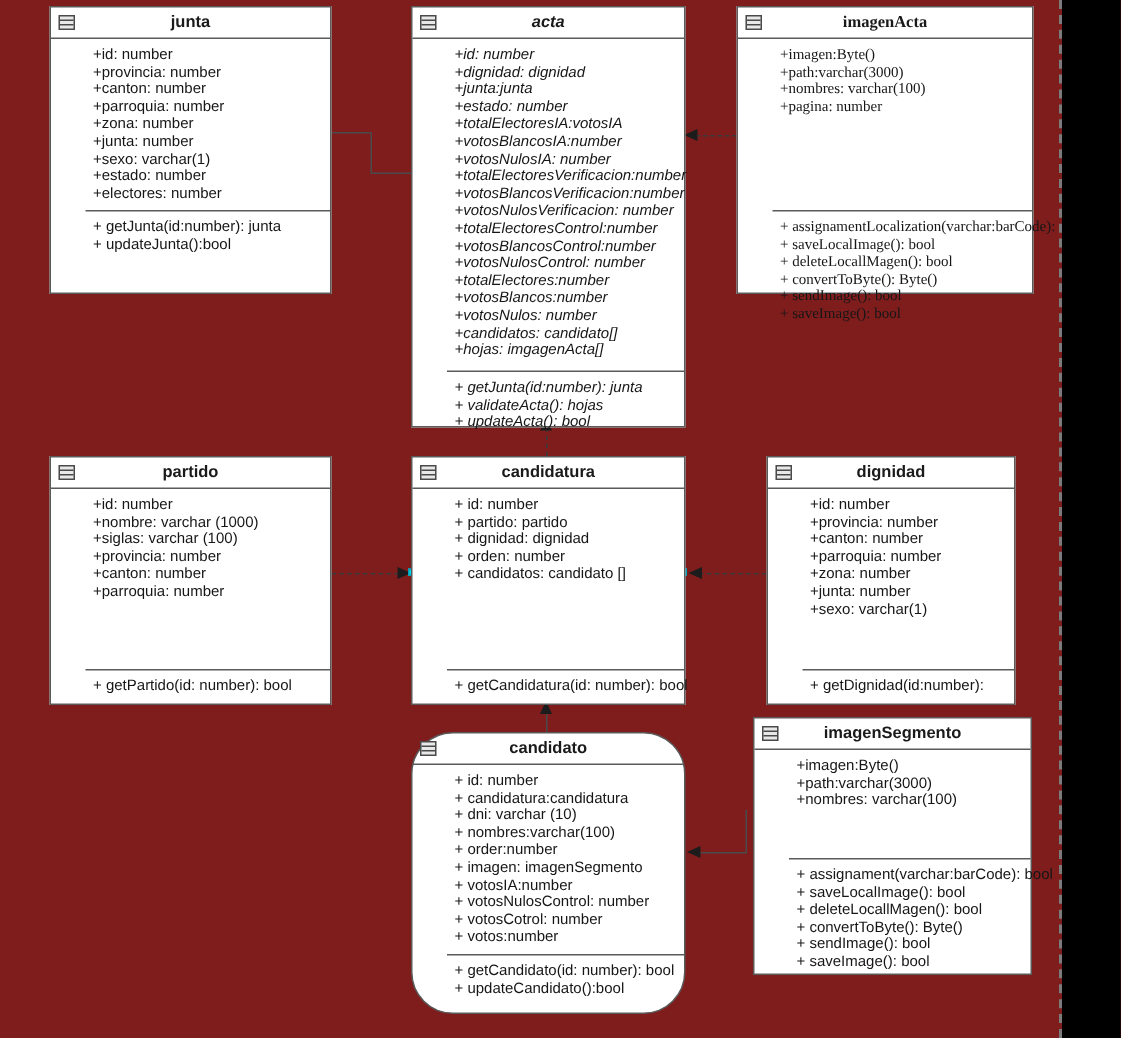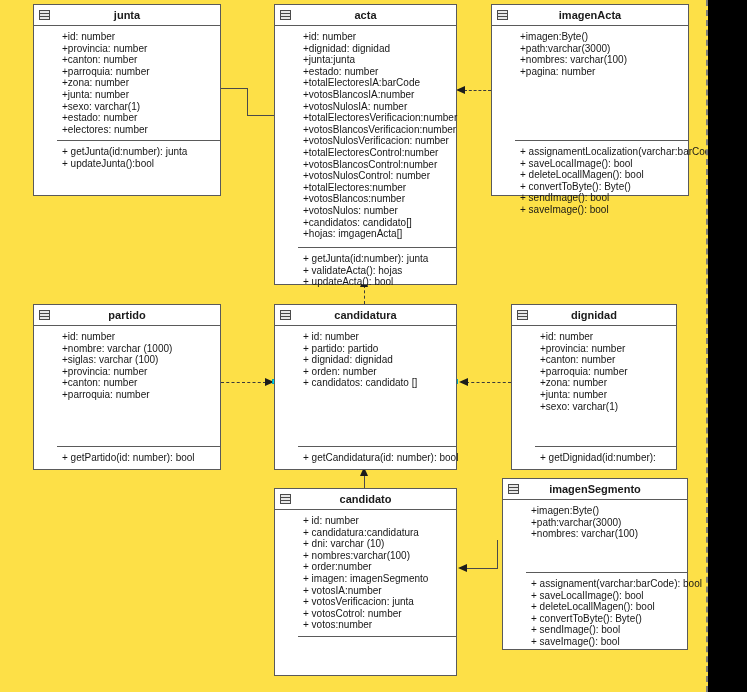--- a/index.html
+++ b/index.html
@@ -10,21 +10,21 @@
   body {
     width: 747px; height: 692px;
     position: relative;
     overflow: hidden;
     font-family: "Liberation Sans", sans-serif;
   }
   #canvas {
     position: absolute;
     left: 0; top: 0;
     width: 708px; height: 692px;
-    background: #fde047;
+    background: #7f1d1d;
     border-right: 2px dashed #7b7b7b;
     overflow: hidden;
   }
 
   
   .uml {
     position: absolute;
     background: #ffffff;
     border: 1px solid #5a5a5a;
     z-index: 5;
@@ -189,31 +189,31 @@
       <div class="uml-line">+sexo: varchar(1)</div>
       <div class="uml-line">+estado: number</div>
       <div class="uml-line">+electores: number</div>
     </div>
     <div class="uml-ops">
       <div class="uml-line">+ getJunta(id:number): junta</div>
       <div class="uml-line">+ updateJunta():bool</div>
     </div>
   </div>
 
-  <div class="uml" style="left:274px; top:4px; width:183px; height:281px;">
+  <div class="uml" style="left:274px; top:4px; width:183px; height:281px;font-style:italic;">
     <div class="uml-title">
       <span class="uml-icon"></span>
       <span>acta</span>
     </div>
     <div class="uml-attrs" style="height:222px;">
       <div class="uml-line">+id: number</div>
       <div class="uml-line">+dignidad: dignidad</div>
       <div class="uml-line">+junta:junta</div>
       <div class="uml-line">+estado: number</div>
-      <div class="uml-line">+totalElectoresIA:barCode</div>
+      <div class="uml-line">+totalElectoresIA:votosIA</div>
       <div class="uml-line">+votosBlancosIA:number</div>
       <div class="uml-line">+votosNulosIA: number</div>
       <div class="uml-line">+totalElectoresVerificacion:number</div>
       <div class="uml-line">+votosBlancosVerificacion:number</div>
       <div class="uml-line">+votosNulosVerificacion: number</div>
       <div class="uml-line">+totalElectoresControl:number</div>
       <div class="uml-line">+votosBlancosControl:number</div>
       <div class="uml-line">+votosNulosControl: number</div>
       <div class="uml-line">+totalElectores:number</div>
       <div class="uml-line">+votosBlancos:number</div>
@@ -221,21 +221,21 @@
       <div class="uml-line">+candidatos: candidato[]</div>
       <div class="uml-line">+hojas: imgagenActa[]</div>
     </div>
     <div class="uml-ops">
       <div class="uml-line">+ getJunta(id:number): junta</div>
       <div class="uml-line">+ validateActa(): hojas</div>
       <div class="uml-line">+ updateActa(): bool</div>
     </div>
   </div>
 
-  <div class="uml" style="left:491px; top:4px; width:198px; height:192px;">
+  <div class="uml" style="left:491px; top:4px; width:198px; height:192px;font-family:Liberation Serif, serif;">
     <div class="uml-title">
       <span class="uml-icon"></span>
       <span>imagenActa</span>
     </div>
     <div class="uml-attrs" style="height:115px;">
       <div class="uml-line">+imagen:Byte()</div>
       <div class="uml-line">+path:varchar(3000)</div>
       <div class="uml-line">+nombres: varchar(100)</div>
       <div class="uml-line">+pagina: number</div>
     </div>
@@ -296,36 +296,40 @@
       <div class="uml-line">+parroquia: number</div>
       <div class="uml-line">+zona: number</div>
       <div class="uml-line">+junta: number</div>
       <div class="uml-line">+sexo: varchar(1)</div>
     </div>
     <div class="uml-ops">
       <div class="uml-line">+ getDignidad(id:number):</div>
     </div>
   </div>
 
-  <div class="uml" style="left:274px; top:488px; width:183px; height:188px;">
+  <div class="uml" style="left:274px; top:488px; width:183px; height:188px;border-radius:28px;">
     <div class="uml-title">
       <span class="uml-icon"></span>
       <span>candidato</span>
     </div>
     <div class="uml-attrs" style="height:127px;">
       <div class="uml-line">+ id: number</div>
       <div class="uml-line">+ candidatura:candidatura</div>
       <div class="uml-line">+ dni: varchar (10)</div>
       <div class="uml-line">+ nombres:varchar(100)</div>
       <div class="uml-line">+ order:number</div>
       <div class="uml-line">+ imagen: imagenSegmento</div>
       <div class="uml-line">+ votosIA:number</div>
-      <div class="uml-line">+ votosVerificacion: junta</div>
+      <div class="uml-line">+ votosNulosControl: number</div>
       <div class="uml-line">+ votosCotrol: number</div>
       <div class="uml-line">+ votos:number</div>
+    </div>
+    <div class="uml-ops">
+      <div class="uml-line">+ getCandidato(id: number): bool</div>
+      <div class="uml-line">+ updateCandidato():bool</div>
     </div>
   </div>
 
   <div class="uml" style="left:502px; top:478px; width:186px; height:172px;">
     <div class="uml-title">
       <span class="uml-icon"></span>
       <span>imagenSegmento</span>
     </div>
     <div class="uml-attrs" style="height:73px;">
       <div class="uml-line">+imagen:Byte()</div>

